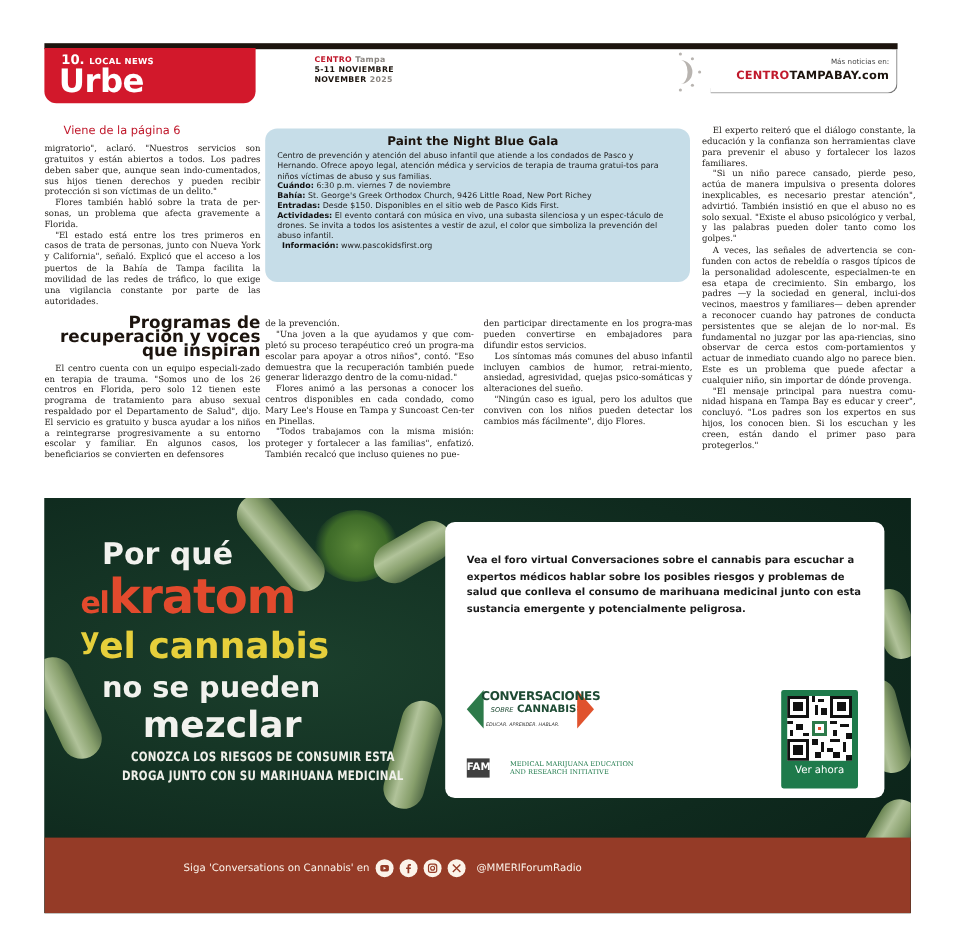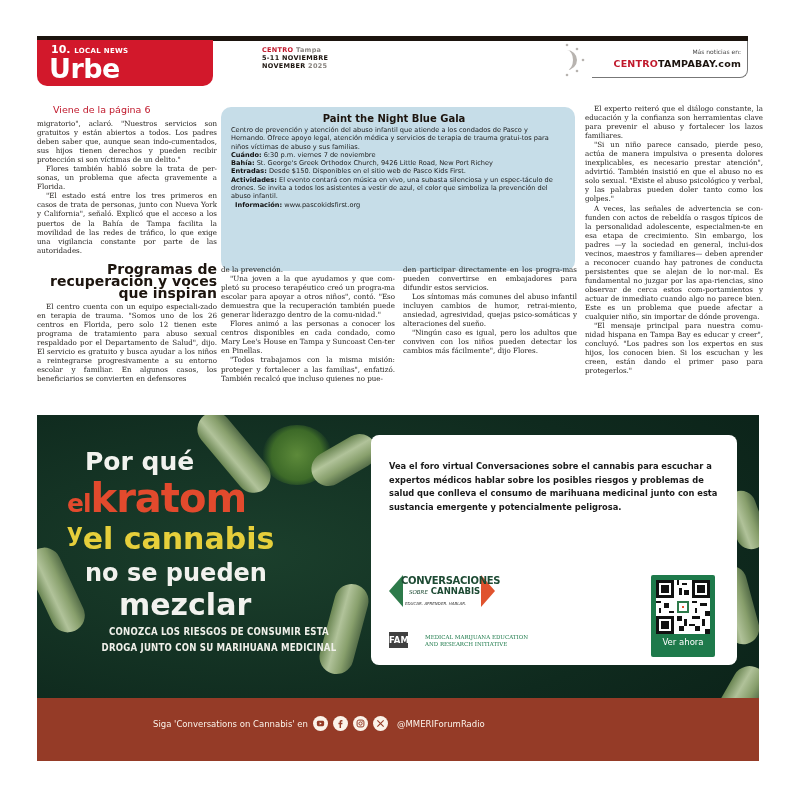--- a/index.html
+++ b/index.html
@@ -27,21 +27,21 @@
   .col p { text-indent: 9px; }
   .col p.noindent { text-indent: 0; }
   .col h3 { font-family: "DejaVu Sans", sans-serif; font-weight: bold; font-size: 14px; line-height: 12px; text-align: right; margin: 8px 0 3px 0; color: #1c140e; }
 
   .col1 { left: 37px; top: 119px; width: 180px; }
   .col2 { left: 221px; top: 265px; width: 174px; }
   .col3 { left: 403px; top: 265px; width: 174px; }
   .col4 { left: 585px; top: 104px; width: 178px; }
 
   
-  .infobox { position: absolute; left: 221px; top: 107px; width: 354px; height: 164px; background: #c6dde8; border-radius: 10px; padding: 6px 18px 5px 10px; font-family: "DejaVu Sans", sans-serif; font-size: 6.6px; line-height: 8.3px; color: #222; }
+  .infobox { position: absolute; left: 221px; top: 107px; width: 354px; height: 128px; background: #c6dde8; border-radius: 10px; padding: 6px 18px 5px 10px; font-family: "DejaVu Sans", sans-serif; font-size: 6.6px; line-height: 8.3px; color: #222; }
   .infobox h2 { text-align: center; font-size: 10px; line-height: 12px; font-weight: bold; color: #1c140e; margin-bottom: 1px; }
   .infobox .row b { font-weight: bold; color: #111; }
 
   
   .ad { position: absolute; left: 37px; top: 415px; width: 722px; height: 346px; background: #0f2a1e; overflow: hidden; }
   .ad-bg-glow { position: absolute; inset: 0; background: radial-gradient(ellipse at 30% 40%, #1b3f2c 0%, #0f2a1e 60%, #0a2017 100%); }
   .capsule { position: absolute; border-radius: 18px; background: linear-gradient(90deg, #6f8a55 0%, #b9caa0 35%, #8ea570 70%, #58704a 100%); opacity: 0.95; }
   .herb { position: absolute; border-radius: 50%; background: radial-gradient(circle, #5d8a3a 0%, #3d6a28 55%, rgba(20,50,25,0) 75%); }
   .ad-headline { position: absolute; left: 30px; top: 32px; font-family: "DejaVu Sans", sans-serif; font-weight: bold; }
   .ad-l1 { position: absolute; left: 18px; top: 0; font-size: 25px; color: #f2f2ee; white-space: nowrap; }

